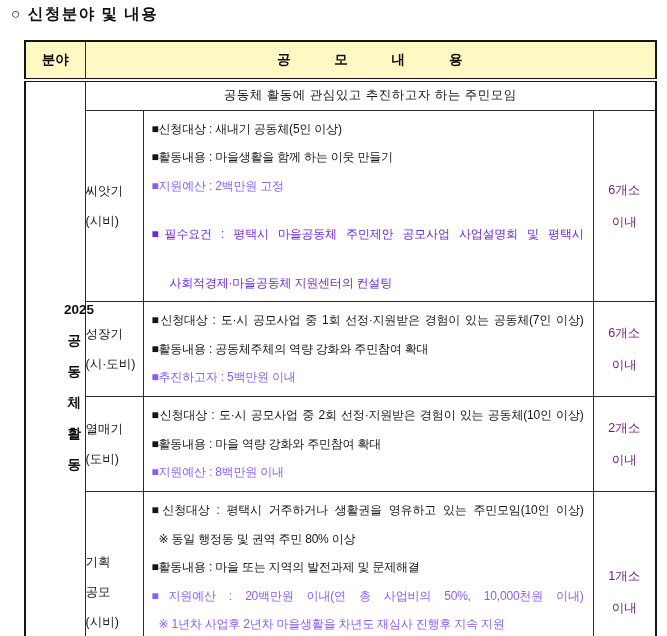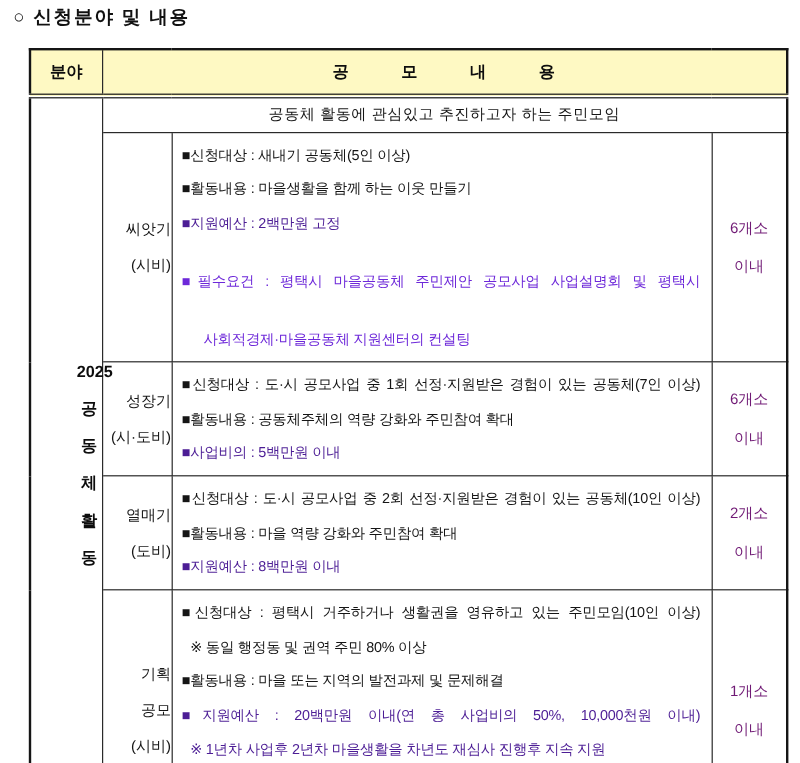--- a/index.html
+++ b/index.html
@@ -73,21 +73,21 @@
     color: #151515;
   }
   td.field-cell {
     text-align: center;
     font-weight: bold;
     font-size: 13.5px;
     color: #0d0d0d;
   }
   td.field-cell .fline { line-height: 31px; padding-left: 38px; }
   td.stage-cell {
-    text-align: right;
+    text-align: left;
     font-size: 12.5px;
     color: #151515;
     white-space: nowrap;
   }
   td.stage-cell .sline { line-height: 30px; }
   td.quota-cell {
     text-align: center;
     font-size: 12.5px;
     color: #701a75;
   }
@@ -100,21 +100,21 @@
   .li {
     line-height: 28.5px;
     white-space: nowrap;
     letter-spacing: -0.2px;
   }
   .li.just {
     white-space: normal;
     text-align: justify;
     text-align-last: justify;
   }
-  .li.red  { color: #4c1d95; }
+  .li.red  { color: #8b5cf6; }
   .li.bold { font-weight: normal; color: #6d28d9; margin-top: 20px; }
   .li.wrap2 { padding-left: 18px; }
   .li.note  { padding-left: 7px; }
 </style>
 </head>
 <body>
 
 <div class="page">
 
   <div class="doc-title">○ 신청분야 및 내용</div>
@@ -161,21 +161,21 @@
     </tr>
 
     <tr class="r-growth">
       <td class="stage-cell">
         <div class="sline">성장기</div>
         <div class="sline">(시·도비)</div>
       </td>
       <td class="content-cell">
         <div class="li just">■신청대상 : 도·시 공모사업 중 1회 선정·지원받은 경험이 있는 공동체(7인 이상)</div>
         <div class="li">■활동내용 : 공동체주체의 역량 강화와 주민참여 확대</div>
-        <div class="li red">■사업비의 : 5백만원 이내</div>
+        <div class="li red">■추진하고자 : 5백만원 이내</div>
       </td>
       <td class="quota-cell">
         <div class="qline">6개소</div>
         <div class="qline">이내</div>
       </td>
     </tr>
 
     <tr class="r-fruit">
       <td class="stage-cell">
         <div class="sline">열매기</div>

